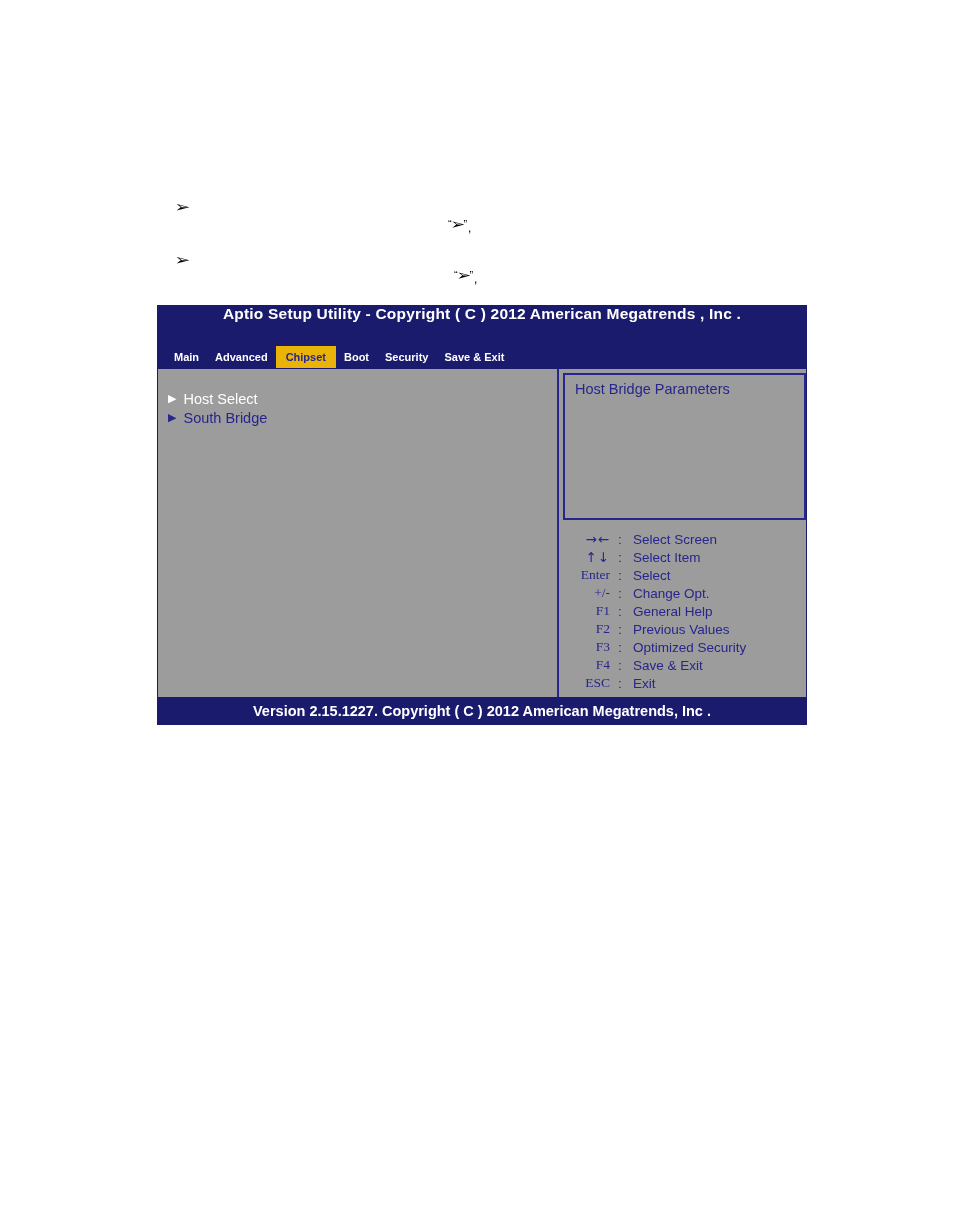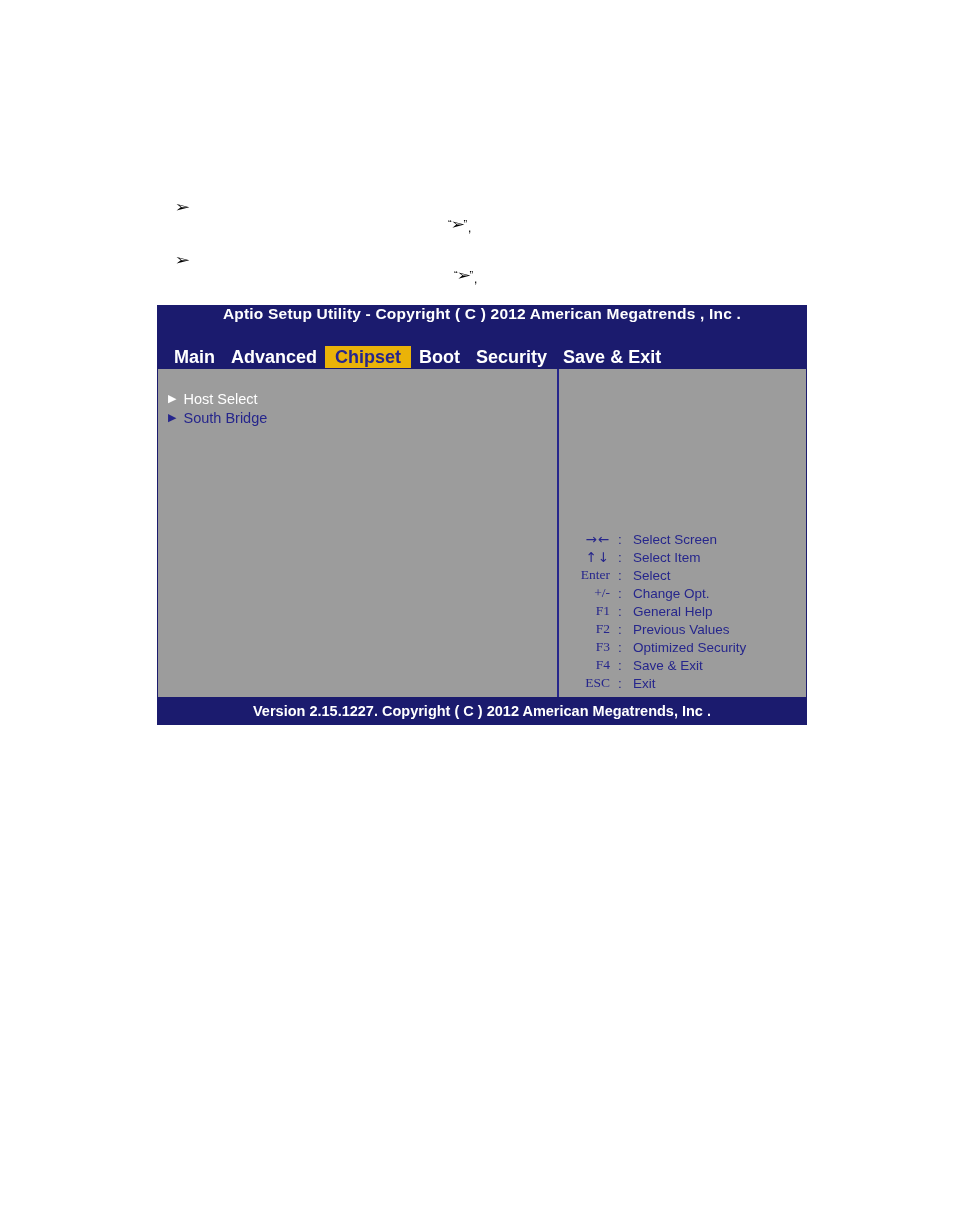--- a/index.html
+++ b/index.html
@@ -100,21 +100,21 @@
   .bios-tabs {
     height: 22px;
     background: #1b1b6e;
     display: flex;
     align-items: flex-end;
     padding-left: 9px;
     box-sizing: border-box;
   }
   .bios-tab {
     color: #ffffff;
-    font-size: 18px;
+    font-size: 11px;
     font-weight: bold;
     padding: 2px 8px 3px 8px;
     line-height: 16px;
     white-space: nowrap;
   }
   .bios-tab.active {
     background: #eab308;
     color: #26268c;
     padding: 3px 10px 3px 10px;
   }
@@ -297,20 +297,23 @@
       <div class="menu-item normal">
         <span class="tri">▶</span>
         <span>South Bridge</span>
       </div>
     </div>
 
     <div class="v-divider"></div>
 
     <div class="pane-right">
 
+      <div class="help-box">
+        <div class="help-title">Host Bridge Parameters</div>
+      </div>
 
       <div class="legend">
 
         <div class="legend-row">
           <span class="legend-key arrows">→←</span>
           <span class="legend-colon">:</span>
           <span class="legend-label">Select Screen</span>
         </div>
 
         <div class="legend-row">

